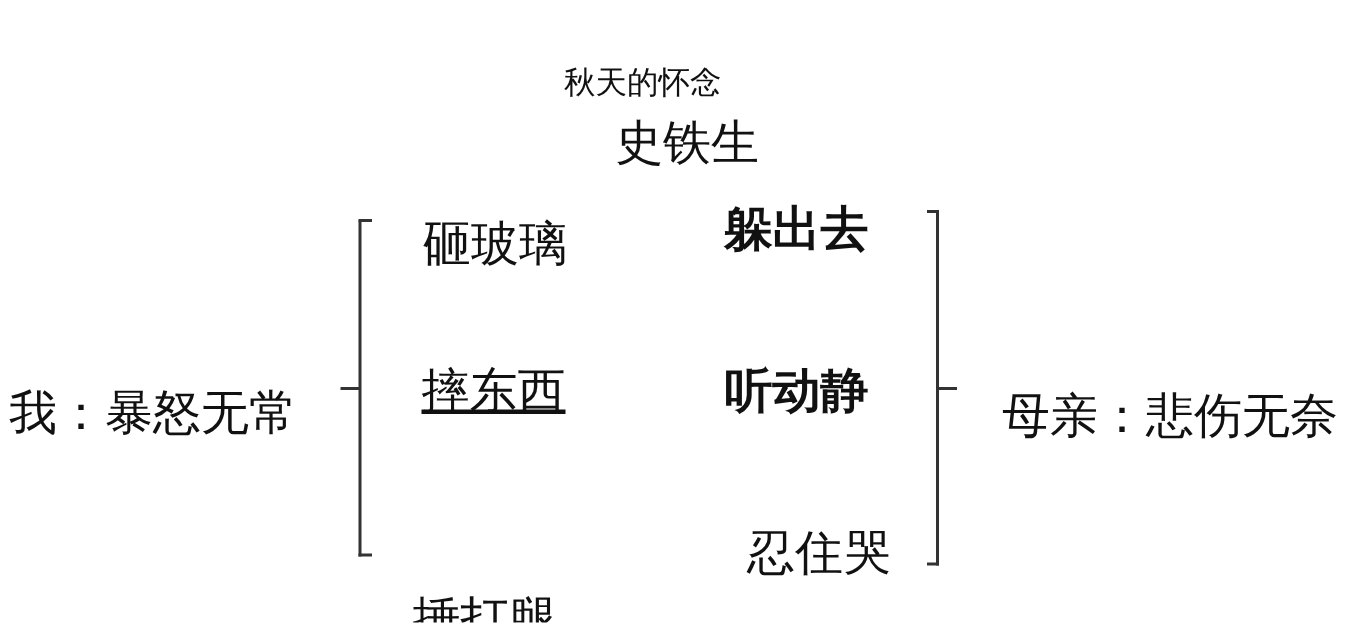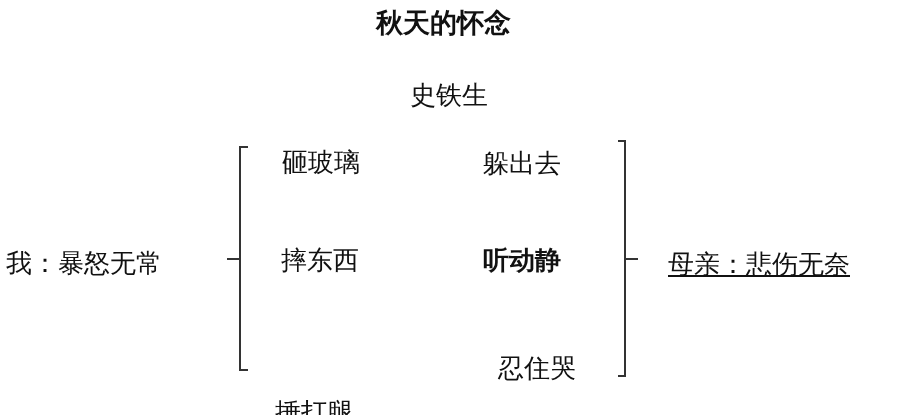--- a/index.html
+++ b/index.html
@@ -11,64 +11,64 @@
       width: 914px;
       height: 415px;
       position: relative;
       overflow: hidden;
       font-family: "DejaVu Serif", "Liberation Serif", serif;
       color: #111111;
     }
     .txt {
       position: absolute;
       white-space: nowrap;
-      font-size: 26px;
+      font-size: 32px;
       line-height: 30px;
     }
     .title {
-      font-weight: bold;
+      font-weight: normal;
       left: 376px;
-      top: 8px;
-      font-size: 27px;
+      top: 40px;
+      font-size: 21px;
       letter-spacing: 0px;
     }
     .author {
       left: 410px;
       top: 80px;
     }
     .line {
       position: absolute;
       background: #333333;
     }
   </style>
 </head>
 <body>
 
 <div>
   <div class="txt title">秋天的怀念</div>
   <div class="txt author">史铁生</div>
 
-  <div class="txt" style="left:6px; top:248px;text-align:right;">我：暴怒无常</div>
+  <div class="txt" style="left:6px; top:260px;text-align:right;">我：暴怒无常</div>
 
   <div>
     <div class="line" style="left:239px; top:147px; width:2px; height:224px;"></div>
     <div class="line" style="left:239px; top:146px; width:9px; height:2px;"></div>
     <div class="line" style="left:239px; top:369px; width:9px; height:2px;"></div>
     <div class="line" style="left:227px; top:258px; width:13px; height:2px;"></div>
   </div>
 
   <div class="txt" style="left:282px; top:147px;">砸玻璃</div>
-  <div class="txt" style="left:281px; top:245px;">摔东西</div>
+  <div class="txt" style="left:281px; top:245px;text-decoration:underline;">摔东西</div>
   <div class="txt" style="left:275px; top:353px;margin-top:44px;">捶打腿</div>
 
-  <div class="txt" style="left:483px; top:148px;">躲出去</div>
+  <div class="txt" style="left:483px; top:137px;font-weight:bold;">躲出去</div>
   <div class="txt" style="left:483px; top:245px;font-weight:bold;">听动静</div>
   <div class="txt" style="left:498px; top:353px;">忍住哭</div>
 
   <div>
     <div class="line" style="left:624px; top:141px; width:2px; height:236px;"></div>
     <div class="line" style="left:618px; top:140px; width:8px; height:2px;"></div>
     <div class="line" style="left:618px; top:375px; width:8px; height:2px;"></div>
     <div class="line" style="left:624px; top:258px; width:14px; height:2px;"></div>
   </div>
 
-  <div class="txt" style="left:668px; top:249px;text-decoration:underline;">母亲：悲伤无奈</div>
+  <div class="txt" style="left:668px; top:262px;">母亲：悲伤无奈</div>
 </div>
 
 </body></html>

